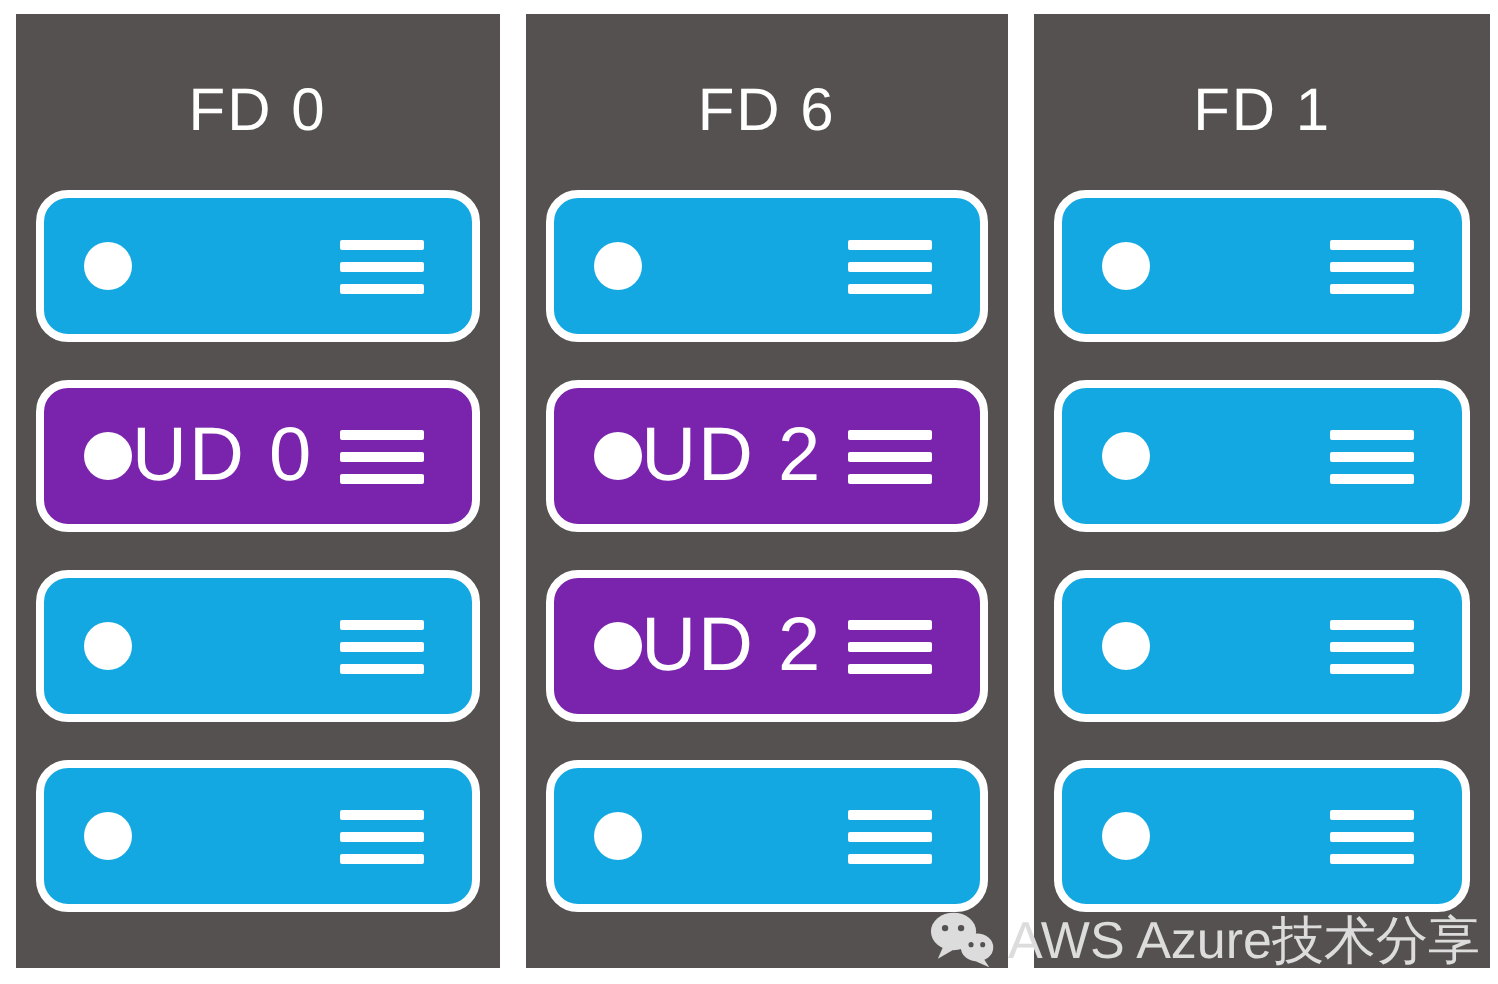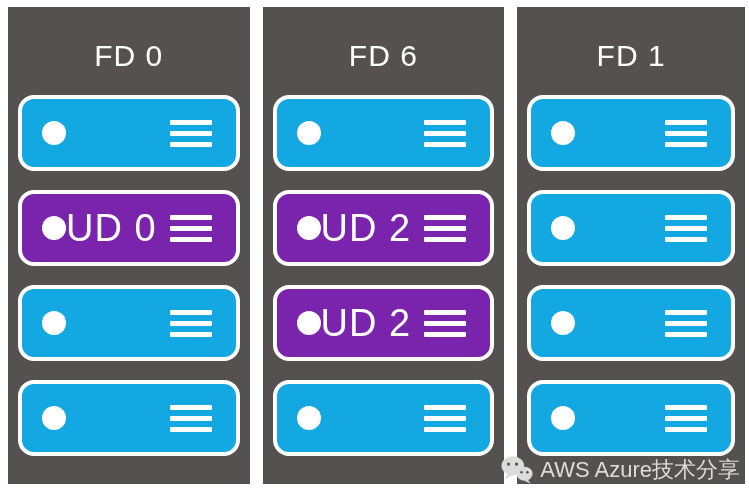--- a/index.html
+++ b/index.html
@@ -82,21 +82,21 @@
     background:var(--white);
     border-radius:1px;
   }
   .watermark{
     position:absolute;
     right:9px;bottom:8px;
     display:flex;
     align-items:center;
     gap:7px;
     color:var(--watermark);
-    font-size:22px;
+    font-size:26px;
     line-height:1;
   }
   .wechat{width:32px;height:29px;flex:0 0 auto;}
 </style>
 </head>
 <body>
 
 <div class="canvas">
   <div class="columns">
 

